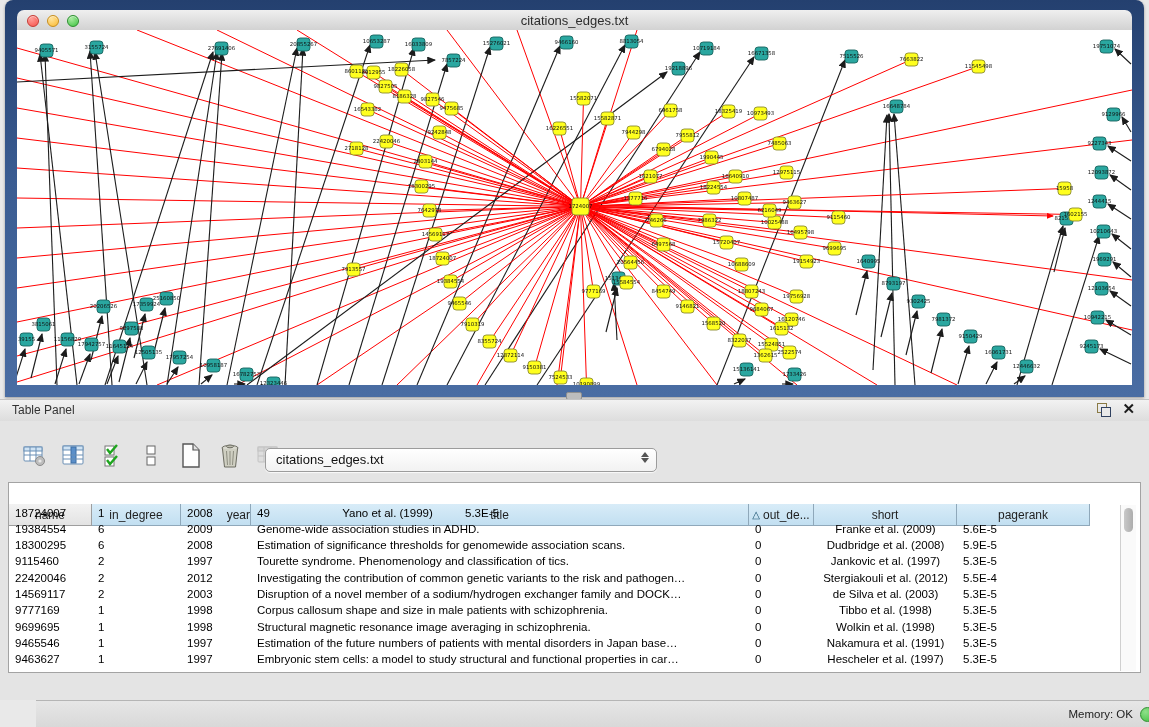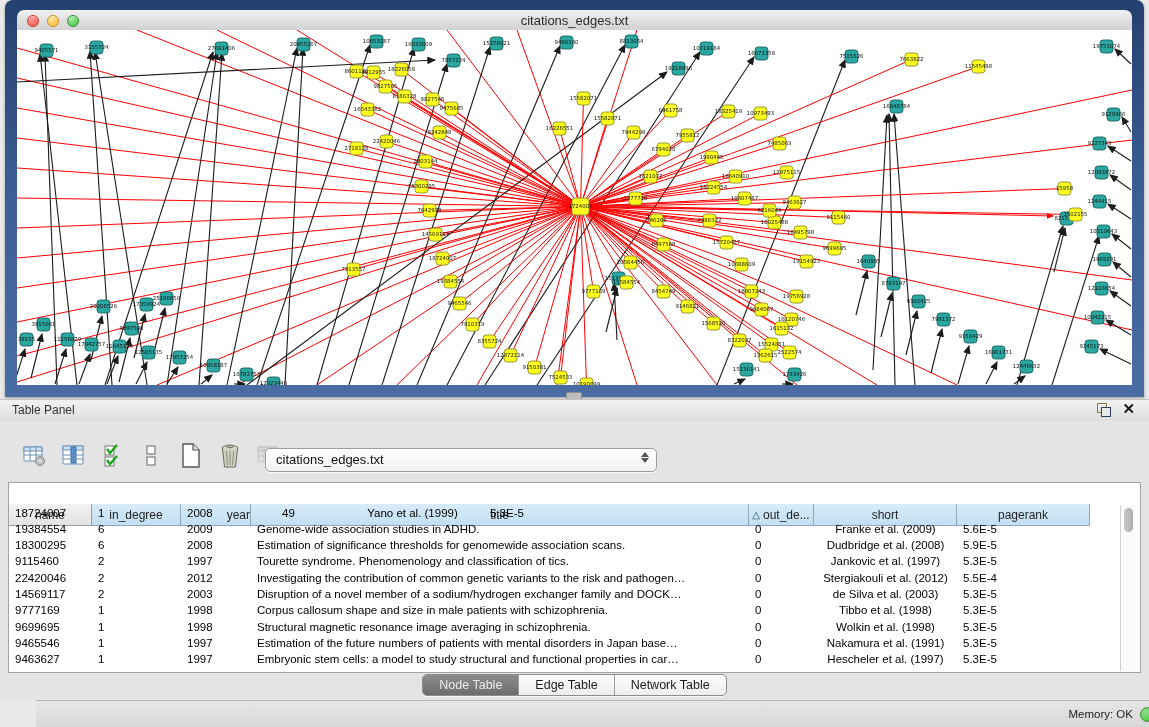--- a/index.html
+++ b/index.html
@@ -625,21 +625,21 @@
           </div>
           <div class="th" style="width: 133px;">
             <span>pagerank</span>
           </div>
         </div>
       <div class="tbody" id="tbody">
           <div class="tr">
             <div class="td" style="width: 83px;">18724007</div>
             <div class="td" style="width: 89px;">1</div>
             <div class="td" style="width: 70px;">2008</div>
-            <div class="td" style="width: 65px; margin-left: 25px;">49</div>
+            <div class="td" style="width: 65px;">49</div>
             <div class="td center" style="width: 143px;">Yano et al. (1999)</div>
             <div class="td" style="width: 133px;">5.3E-5</div>
           </div>
           <div class="tr">
             <div class="td" style="width: 83px;">19384554</div>
             <div class="td" style="width: 89px;">6</div>
             <div class="td" style="width: 70px;">2009</div>
             <div class="td" style="width: 498px;">Genome-wide association studies in ADHD.</div>
             <div class="td" style="width: 65px;">0</div>
             <div class="td center" style="width: 143px;">Franke et al. (2009)</div>
@@ -716,27 +716,20 @@
             <div class="td" style="width: 65px;">0</div>
             <div class="td center" style="width: 143px;">Hescheler et al. (1997)</div>
             <div class="td" style="width: 133px;">5.3E-5</div>
           </div>
         </div>
       <div class="vscroll">
           <div class="vthumb"></div>
         </div>
     </div>
 
-    <div class="tabs">
-      <div class="seg" id="segctl">
-          <div class="seg-item sel">Node Table</div>
-          <div class="seg-item">Edge Table</div>
-          <div class="seg-item">Network Table</div>
-        </div>
-    </div>
   </div>
 
   <div class="statusbar">
     <span class="mem">Memory: OK</span>
     <span class="memdot"></span>
   </div>
 
 </div>
 
 </body></html>

